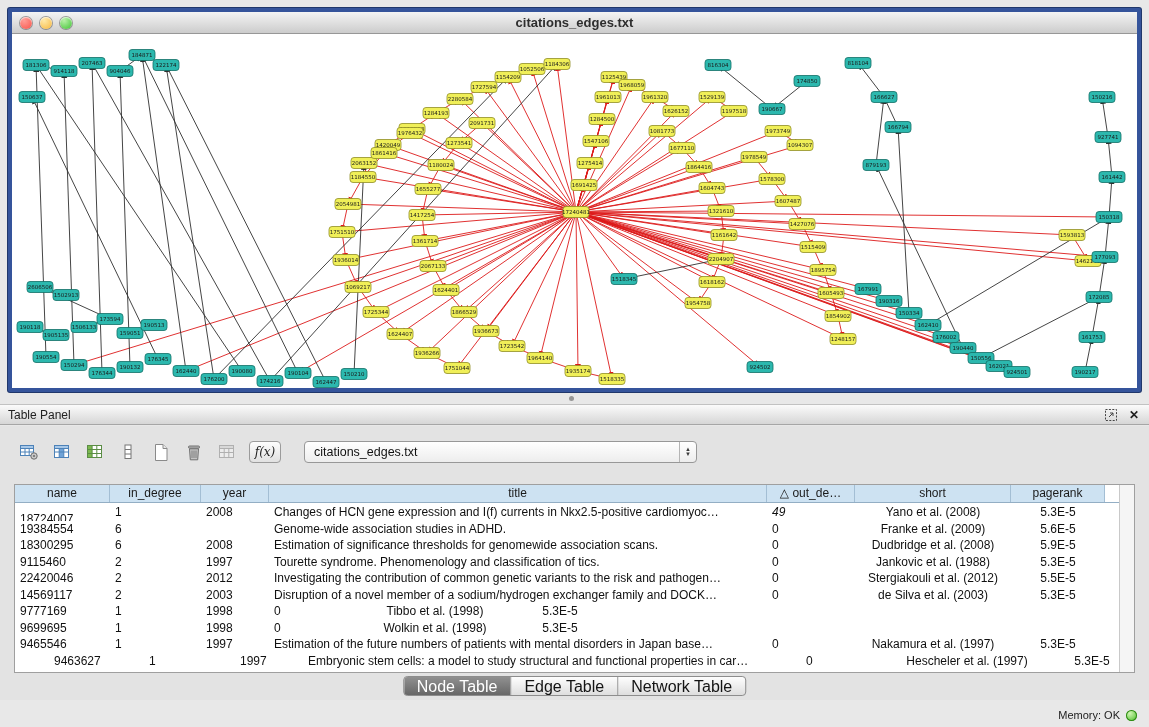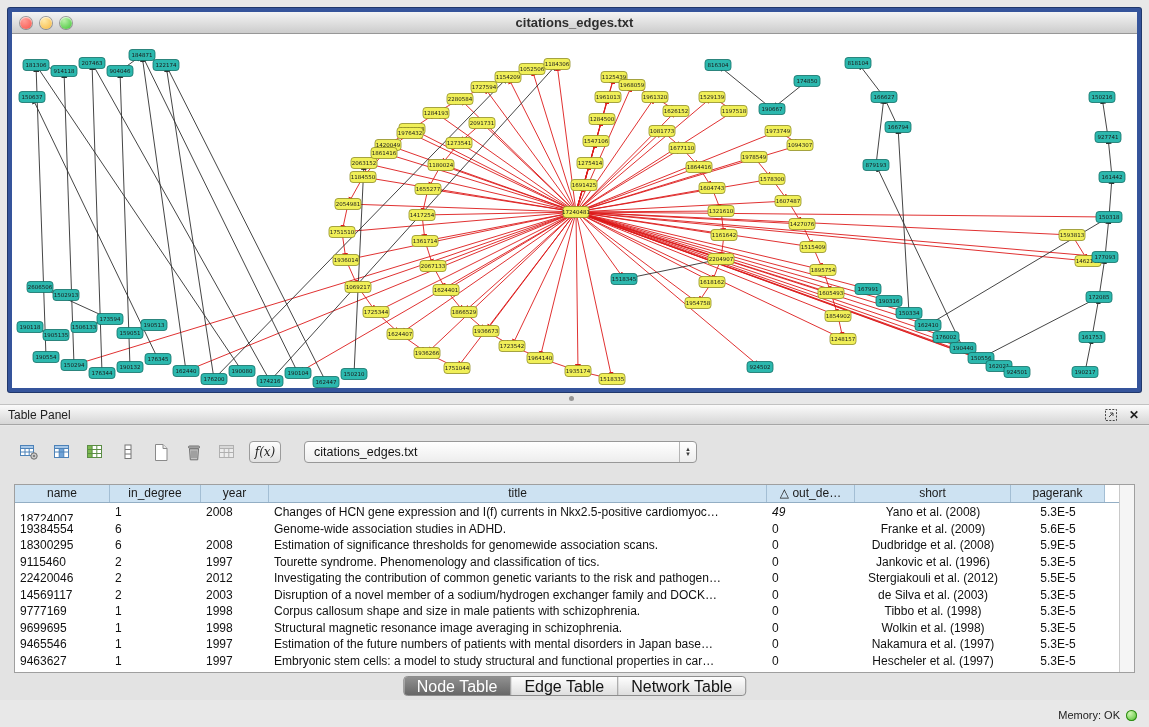--- a/index.html
+++ b/index.html
@@ -881,21 +881,21 @@
               <div class="td" style="width: 88px; text-align: left;">0</div>
               <div class="td" style="width: 156px; text-align: center;">Dudbridge et al. (2008)</div>
               <div class="td" style="width: 94px; text-align: center;">5.9E-5</div>
             </div>
             <div class="tr">
               <div class="td" style="width: 95px; text-align: left;">9115460</div>
               <div class="td" style="width: 91px; text-align: left;">2</div>
               <div class="td" style="width: 68px; text-align: left;">1997</div>
               <div class="td" style="width: 498px; text-align: left;">Tourette syndrome. Phenomenology and classification of tics.</div>
               <div class="td" style="width: 88px; text-align: left;">0</div>
-              <div class="td" style="width: 156px; text-align: center;">Jankovic et al. (1996)</div>
+              <div class="td" style="width: 156px; text-align: center;">Jankovic et al. (1988)</div>
               <div class="td" style="width: 94px; text-align: center;">5.3E-5</div>
             </div>
             <div class="tr">
               <div class="td" style="width: 95px; text-align: left;">22420046</div>
               <div class="td" style="width: 91px; text-align: left;">2</div>
               <div class="td" style="width: 68px; text-align: left;">2012</div>
               <div class="td" style="width: 498px; text-align: left;">Investigating the contribution of common genetic variants to the risk and pathogen…</div>
               <div class="td" style="width: 88px; text-align: left;">0</div>
               <div class="td" style="width: 156px; text-align: center;">Stergiakouli et al. (2012)</div>
               <div class="td" style="width: 94px; text-align: center;">5.5E-5</div>
@@ -906,45 +906,43 @@
               <div class="td" style="width: 68px; text-align: left;">2003</div>
               <div class="td" style="width: 498px; text-align: left;">Disruption of a novel member of a sodium/hydrogen exchanger family and DOCK…</div>
               <div class="td" style="width: 88px; text-align: left;">0</div>
               <div class="td" style="width: 156px; text-align: center;">de Silva et al. (2003)</div>
               <div class="td" style="width: 94px; text-align: center;">5.3E-5</div>
             </div>
             <div class="tr">
               <div class="td" style="width: 95px; text-align: left;">9777169</div>
               <div class="td" style="width: 91px; text-align: left;">1</div>
               <div class="td" style="width: 68px; text-align: left;">1998</div>
-              <div class="td" style="width: 498px; text-align: left;">Corpus callosum shape and size in male patients with schizophrenia.</div>
               <div class="td" style="width: 88px; text-align: left;">0</div>
               <div class="td" style="width: 156px; text-align: center;">Tibbo et al. (1998)</div>
               <div class="td" style="width: 94px; text-align: center;">5.3E-5</div>
             </div>
             <div class="tr">
               <div class="td" style="width: 95px; text-align: left;">9699695</div>
               <div class="td" style="width: 91px; text-align: left;">1</div>
               <div class="td" style="width: 68px; text-align: left;">1998</div>
-              <div class="td" style="width: 498px; text-align: left;">Structural magnetic resonance image averaging in schizophrenia.</div>
               <div class="td" style="width: 88px; text-align: left;">0</div>
               <div class="td" style="width: 156px; text-align: center;">Wolkin et al. (1998)</div>
               <div class="td" style="width: 94px; text-align: center;">5.3E-5</div>
             </div>
             <div class="tr">
               <div class="td" style="width: 95px; text-align: left;">9465546</div>
               <div class="td" style="width: 91px; text-align: left;">1</div>
               <div class="td" style="width: 68px; text-align: left;">1997</div>
               <div class="td" style="width: 498px; text-align: left;">Estimation of the future numbers of patients with mental disorders in Japan base…</div>
               <div class="td" style="width: 88px; text-align: left;">0</div>
               <div class="td" style="width: 156px; text-align: center;">Nakamura et al. (1997)</div>
               <div class="td" style="width: 94px; text-align: center;">5.3E-5</div>
             </div>
             <div class="tr">
-              <div class="td" style="width: 95px; text-align: left;">9463627</div>
+              <div class="td" style="width: 95px; text-align: left; margin-left: 34px;">9463627</div>
               <div class="td" style="width: 91px; text-align: left;">1</div>
               <div class="td" style="width: 68px; text-align: left;">1997</div>
               <div class="td" style="width: 498px; text-align: left;">Embryonic stem cells: a model to study structural and functional properties in car…</div>
               <div class="td" style="width: 88px; text-align: left;">0</div>
               <div class="td" style="width: 156px; text-align: center;">Hescheler et al. (1997)</div>
               <div class="td" style="width: 94px; text-align: center;">5.3E-5</div>
             </div>
           </div>
         <div class="vscroll"></div>
       </div>

